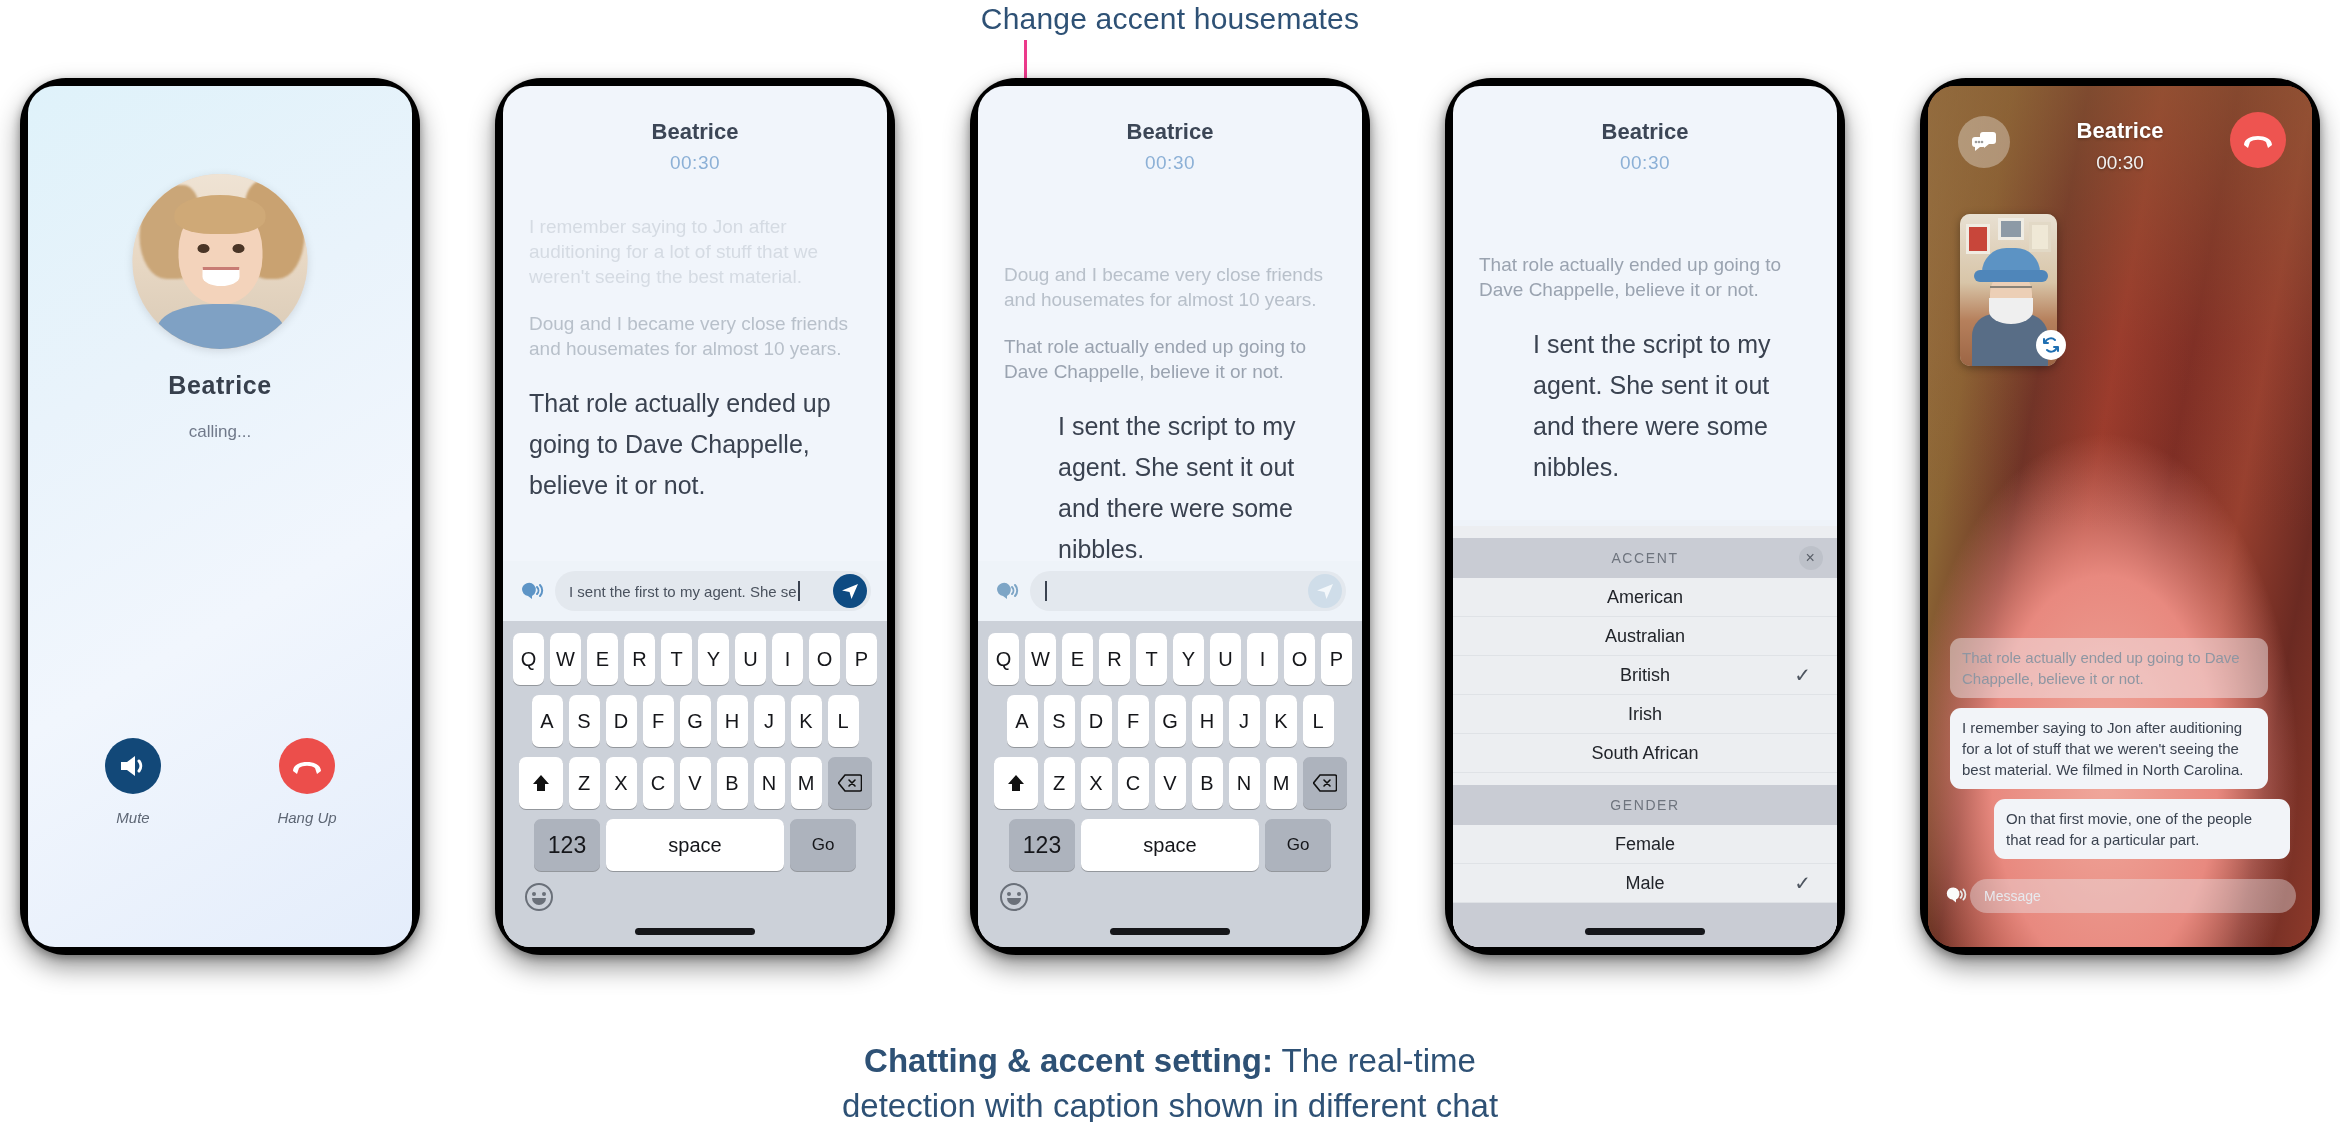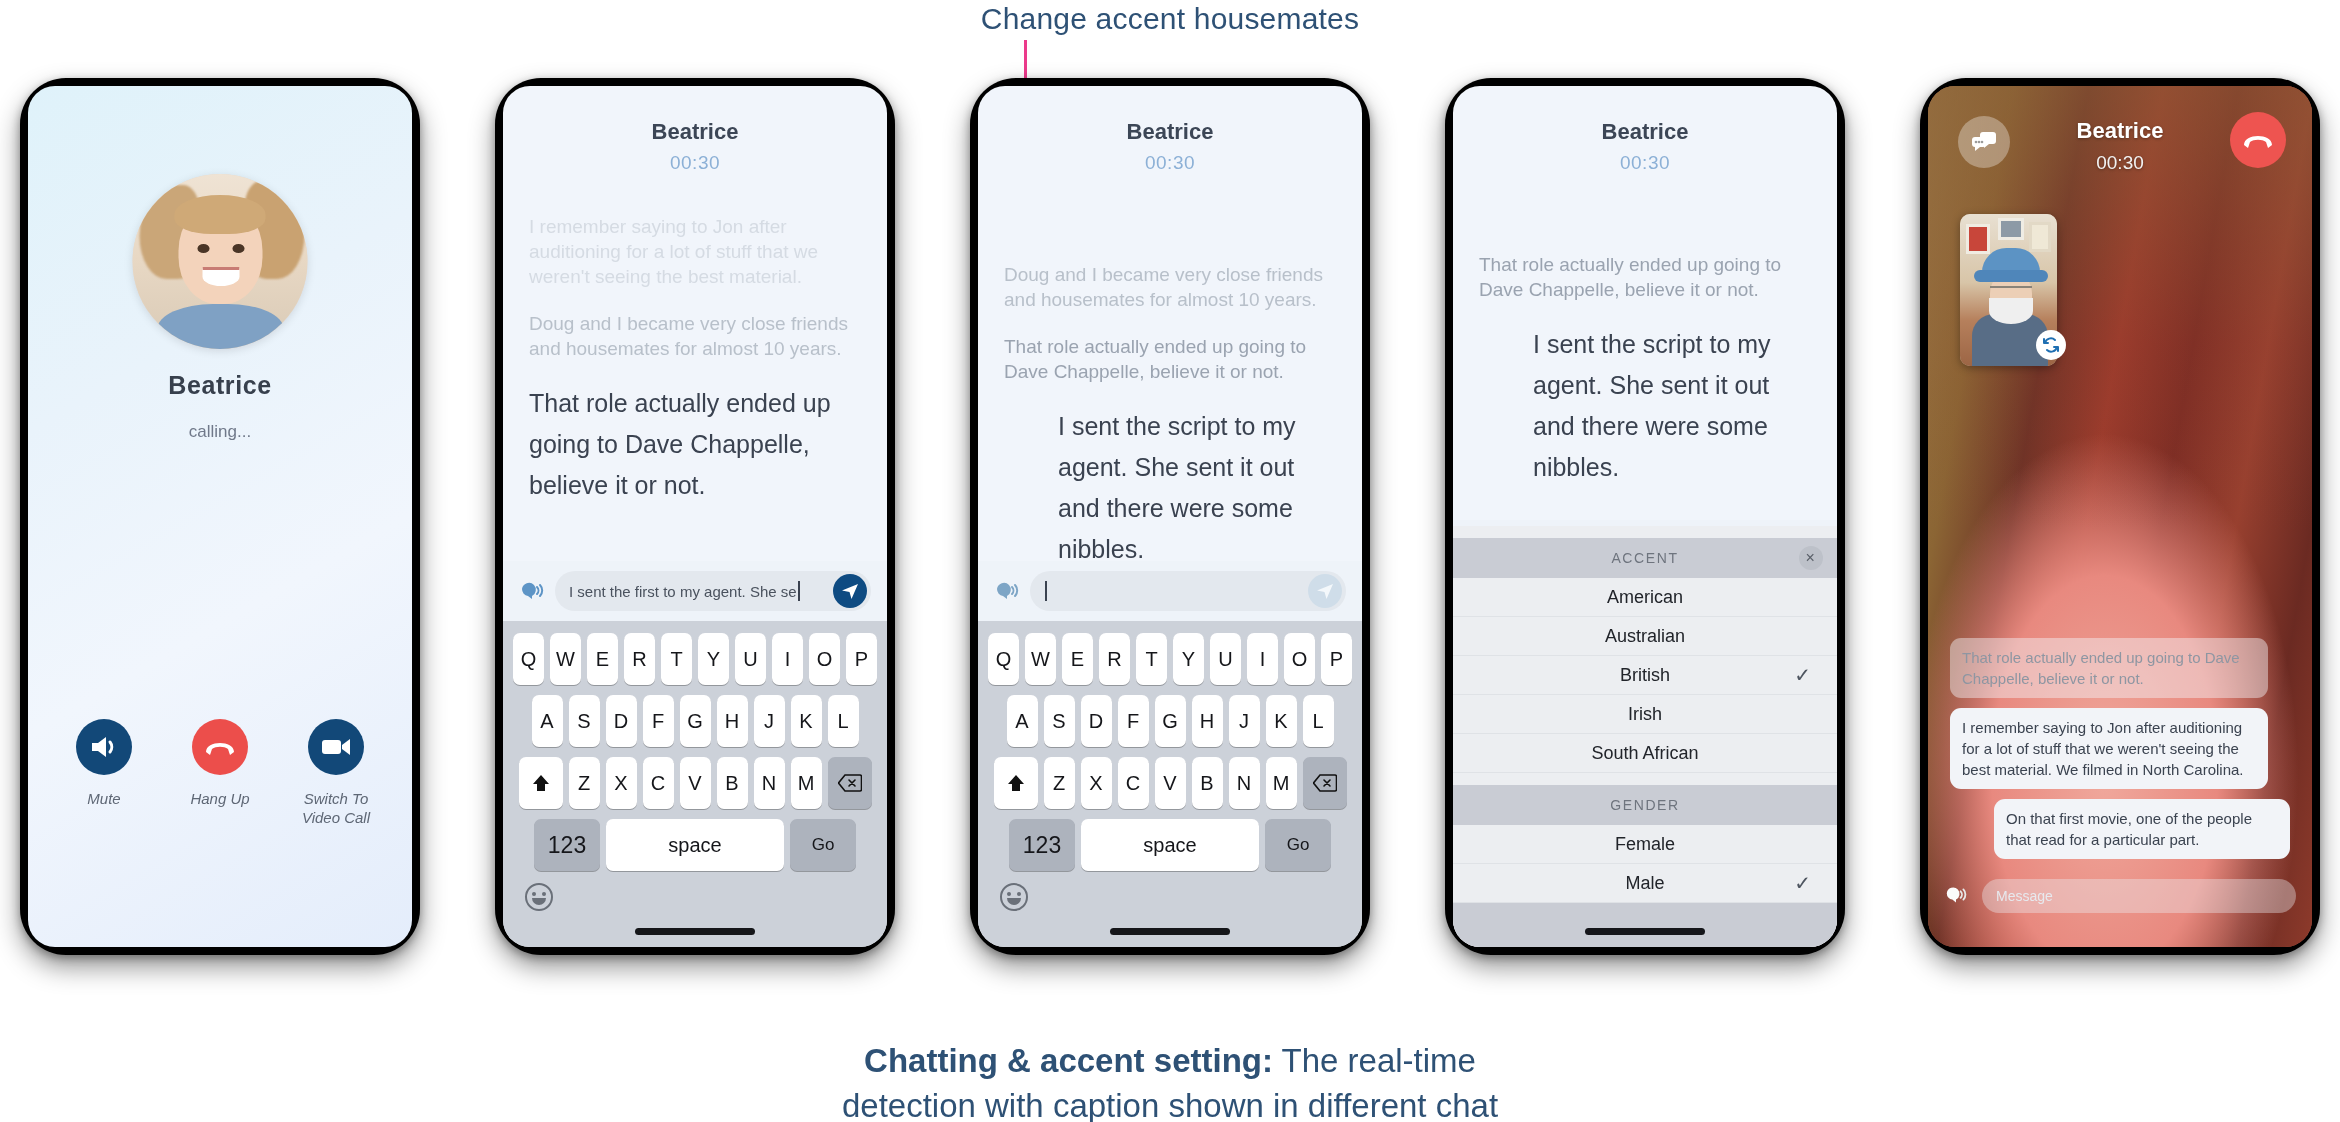--- a/index.html
+++ b/index.html
@@ -242,21 +242,21 @@
   .bub {
     border-radius:11px; padding:9px 12px; font-size:15px; line-height:21px;
     margin-bottom:10px; color:#3b4350;
   }
   .bub.ghost { background:rgba(243,245,248,.45); color:#8e96a2; }
   .bub.solid { background:#f2f4f8; }
   .bub.right { margin-left:44px; }
   .bub.left  { margin-right:22px; }
   .vinput {
     position:absolute; left:16px; right:16px; bottom:34px;
-    display:flex; align-items:center; gap:12px;
+    display:flex; align-items:center; gap:0;
   }
   .vpill {
     flex:1; height:34px; border-radius:17px; background:rgba(236,240,245,.38);
     display:flex; align-items:center; padding:0 14px; font-size:14px;
     color:#e7e9ee;
   }
   svg { display:block; }
 </style>
 </head>
 <body>
@@ -295,32 +295,20 @@
           <div class="lbl">Mute</div>
         </div>
         <div class="ctrl">
           <div class="circ red">
             <svg width="32" height="22" viewBox="0 0 32 22">
               <path d="M2 16 C2 4 30 4 30 16 L26 19 L24 13 C20 10 12 10 8 13 L6 19 Z" fill="#fff"></path>
             </svg>
           </div>
           <div class="lbl">Hang Up</div>
         </div>
-        <div class="ctrl">
-          <div class="circ navy">
-            <svg width="32" height="22" viewBox="0 0 32 22">
-              <rect x="2" y="4" width="19" height="14" rx="3" fill="#fff"></rect>
-              <path d="M22 9 L30 3 v16 l-8-6z" fill="#fff"></path>
-            </svg>
-          </div>
-          <div class="lbl">
-            <span>Switch To</span><br>
-            <span>Video Call</span>
-          </div>
-        </div>
       </div>
       <div class="homebar" style="background:transparent"></div>
     </div>
   </div>
 
   <div class="phone" id="p2">
     <div class="screen capscreen">
       <div class="ptitle">Beatrice</div>
       <div class="ptimer">00:30</div>
 

